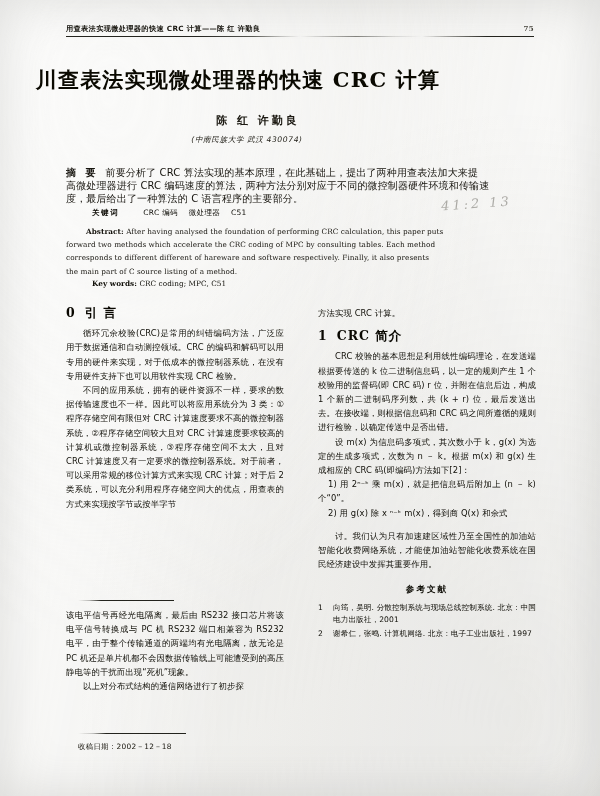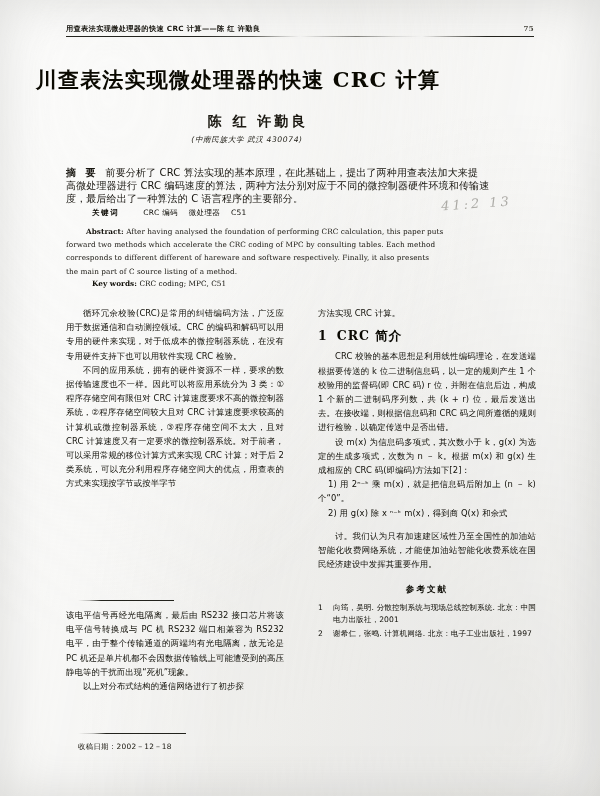--- a/index.html
+++ b/index.html
@@ -87,21 +87,21 @@
     font-weight: bold;
     letter-spacing: 1.2px;
     color: #121109;
     font-family: "DejaVu Serif", serif;
   }
   .authors {
     position: absolute;
     left: 0; top: 113px;
     width: 516px;
     text-align: center;
-    font-size: 14px;
+    font-size: 11px;
     letter-spacing: 3px;
     font-weight: bold;
     color: #23211a;
   }
   .affil {
     position: absolute;
     left: 0; top: 135px;
     width: 494px;
     text-align: center;
     font-size: 7.6px;
@@ -300,20 +300,23 @@
 
       <div class="kw-en">
         <span class="lbl">Key words:</span>
         <span>CRC coding; MPC, C51</span>
       </div>
     </div>
 
     <div class="artifact">41:2  13</div>
 
     <div class="col col-left">
+      <div class="sec-h">
+        <span class="num">0</span><span>引   言</span>
+      </div>
       <p class="pb">循环冗余校验(CRC)是常用的纠错编码方法，广泛应用于数据通信和自动测控领域。CRC 的编码和解码可以用专用的硬件来实现，对于低成本的微控制器系统，在没有专用硬件支持下也可以用软件实现 CRC 检验。</p>
       <p class="pb">不同的应用系统，拥有的硬件资源不一样，要求的数据传输速度也不一样。因此可以将应用系统分为 3 类：①程序存储空间有限但对 CRC 计算速度要求不高的微控制器系统，②程序存储空间较大且对 CRC 计算速度要求较高的计算机或微控制器系统，③程序存储空间不太大，且对 CRC 计算速度又有一定要求的微控制器系统。对于前者，可以采用常规的移位计算方式来实现 CRC 计算；对于后 2 类系统，可以充分利用程序存储空间大的优点，用查表的方式来实现按字节或按半字节</p>
     </div>
 
     <div class="mid-rule"></div>
 
     <div class="col col-left" style="top:608px;">
       <p class="cont">该电平信号再经光电隔离，最后由 RS232 接口芯片将该电平信号转换成与 PC 机 RS232 端口相兼容为 RS232 电平，由于整个传输通道的两端均有光电隔离，故无论是 PC 机还是单片机都不会因数据传输线上可能遭受到的高压静电等的干扰而出现“死机”现象。</p>
       <p class="pb">以上对分布式结构的通信网络进行了初步探</p>
     </div>

